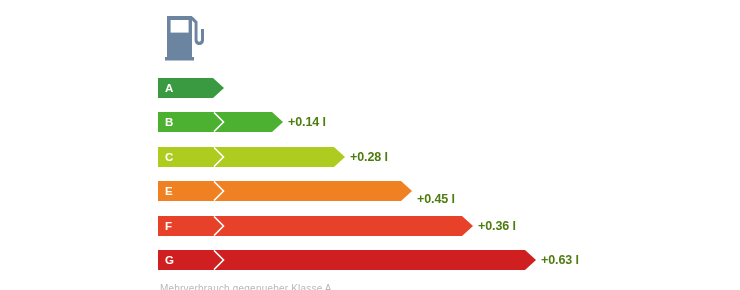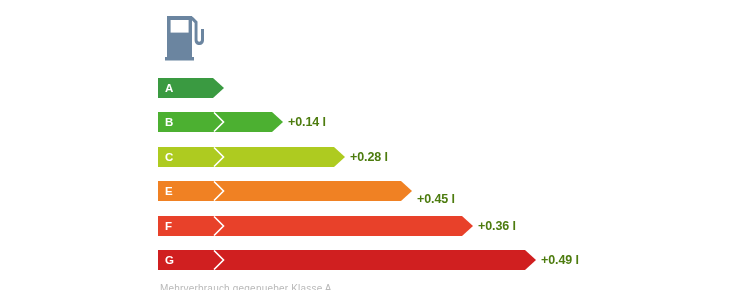--- a/index.html
+++ b/index.html
@@ -165,19 +165,19 @@
     </div>
     <span class="bar-value" style="left:478px; top:216px;">+0.36 l</span>
 
     <div class="bar-row" style="top:250px;">
       <svg class="bar-shape" width="378" height="20" viewBox="0 0 378 20" xmlns="http://www.w3.org/2000/svg">
         <path d="M0 0 H367 L378 10 L367 20 H0 Z" fill="#d01f20"></path>
         <path d="M56 0.5 L65.5 10 L56 19.5" fill="none" stroke="#ffffff" stroke-width="1.6"></path>
       </svg>
       <span class="bar-letter">G</span>
     </div>
-    <span class="bar-value" style="left:541px; top:250px;">+0.49 l</span>
+    <span class="bar-value" style="left:541px; top:250px;">+0.63 l</span>
 
   </div>
 
   <div class="footer-caption">Mehrverbrauch gegenueber Klasse A</div>
 
 </div>
 
 </body></html>

